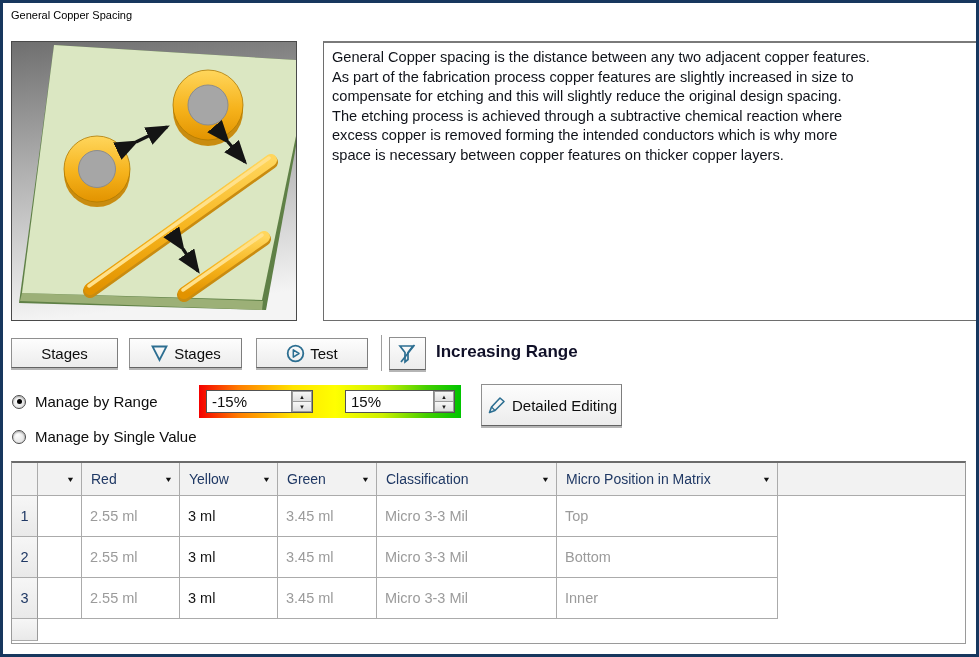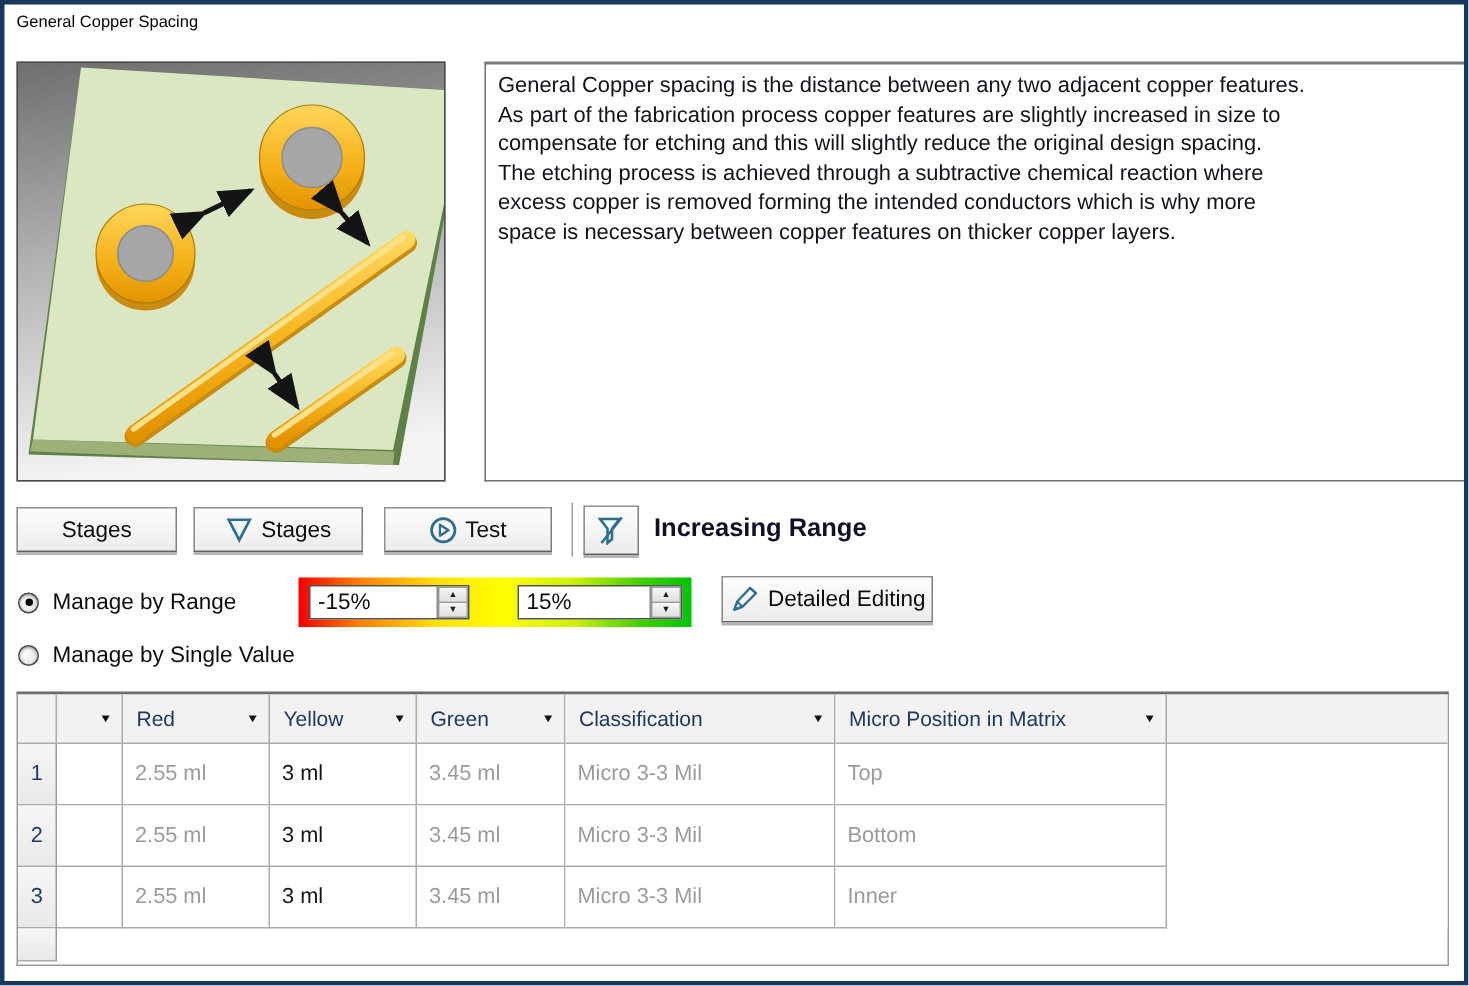--- a/index.html
+++ b/index.html
@@ -80,21 +80,21 @@
     font-size:15px; color:#0d0d0d; padding-left:5px; min-width:0; background:transparent;
   }
   .spin-btns { width:21px; display:flex; flex-direction:column; border-left:1px solid #8a8a8a; }
   .spin-btn {
     flex:1; display:flex; align-items:center; justify-content:center;
     background:linear-gradient(#f7f7f7,#dfdfdf); border:1px solid #9a9a9a;
     font-size:6px; color:#1a1a1a; line-height:1;
   }
   .spin-btn + .spin-btn { border-top:none; }
 
-  .btn-detailed { left:478px; top:381px; width:141px; height:31px; }
+  .btn-detailed { left:478px; top:381px; width:141px; height:42px; }
 
   
   .tbl {
     position:absolute; left:8px; top:458px; width:955px; height:183px;
     border:1px solid #9a9a9a; border-top:2px solid #6b6b6b; background:#fff;
   }
   .grid-row { display:grid; grid-template-columns:26px 44px 98px 98px 99px 180px 221px 1fr; }
   .hdr-row  { height:33px; }
   .body-row { height:41px; }
   .stub-row { height:22px; }

